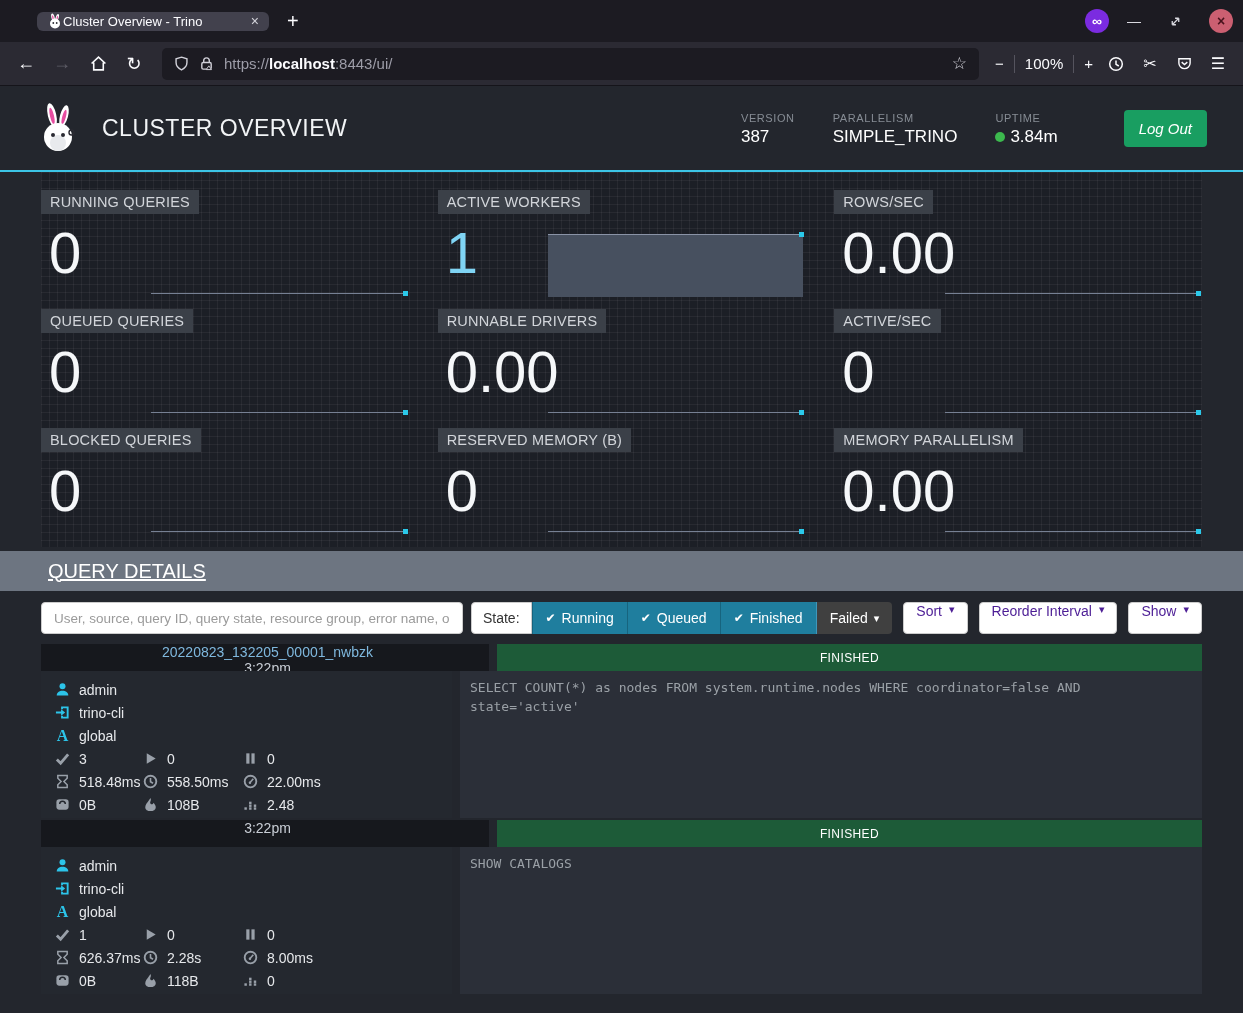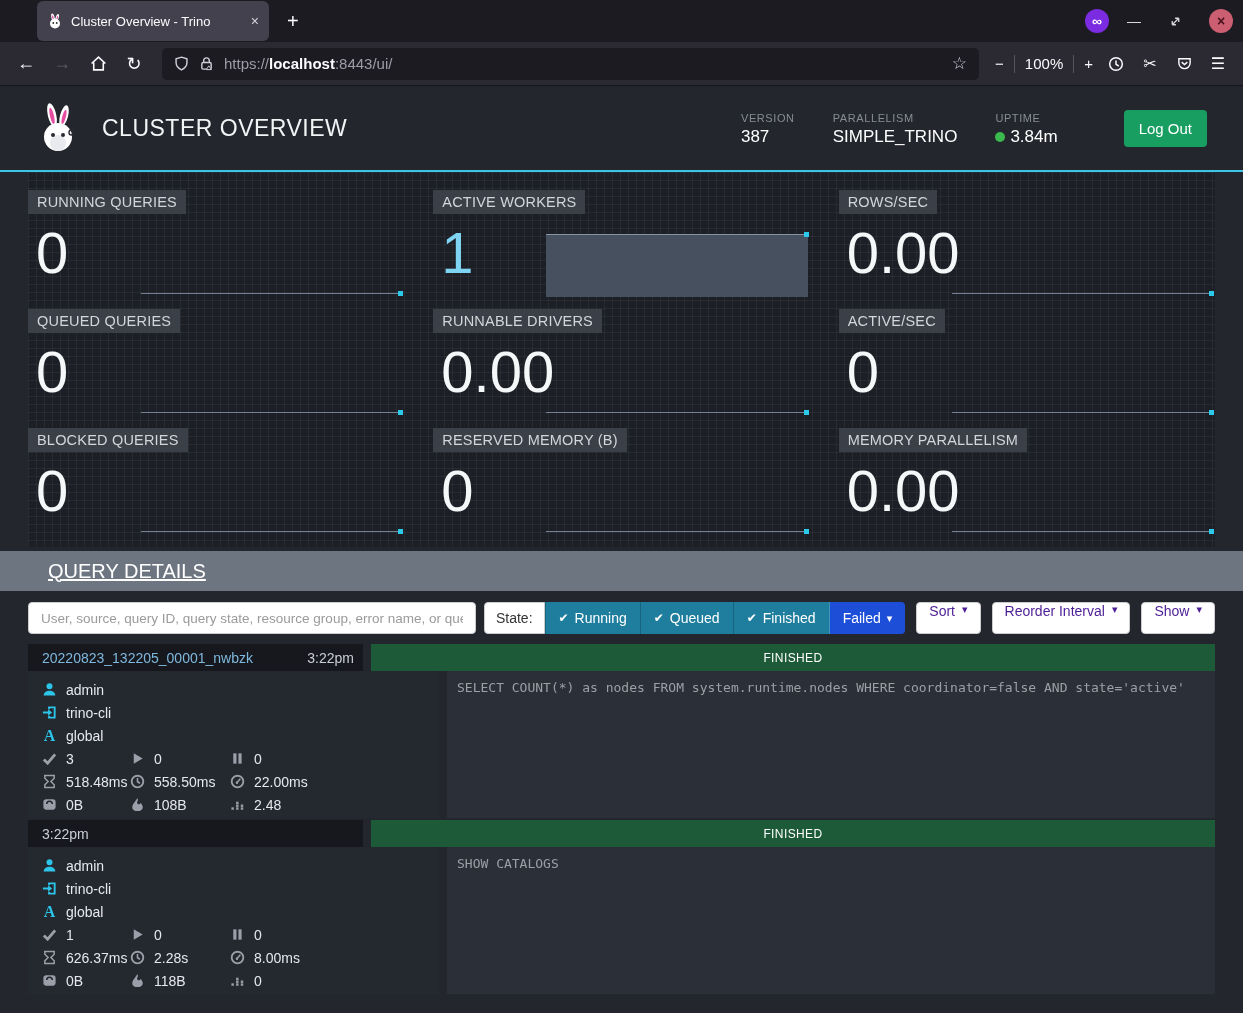--- a/index.html
+++ b/index.html
@@ -1,22 +1,22 @@
 <!DOCTYPE html>
 <html><head>
 <meta charset="utf-8">
 <style>
   * { box-sizing: border-box; margin: 0; padding: 0; }
   html,body { width:1243px; height:1013px; overflow:hidden; background:#23262d;
               font-family:"Liberation Sans", sans-serif; }
 
   
   .tabbar { height:42px; background:#1c1b22; display:flex; align-items:center; position:relative; }
-  .tab { display:flex; align-items:center; gap:8px; background:#42414d; border-radius:6px;
-         height:40px; margin-left:37px; padding:0 10px; width:232px; color:#fbfbfe; font-size:13px; }
+  .tab { display:flex; align-items:center; gap:0; background:#42414d; border-radius:6px;
+         height:19px; margin-left:37px; padding:0 10px; width:232px; color:#fbfbfe; font-size:13px; }
   .tab .favicon { width:16px; height:16px; flex:0 0 auto; }
   .tab-title { flex:1; white-space:nowrap; overflow:hidden; }
   .tab-close { color:#d4d4db; font-size:14px; cursor:default; }
   .newtab { color:#fbfbfe; font-size:20px; margin-left:18px; line-height:20px; }
   .win-controls { position:absolute; right:10px; top:0; height:42px; display:flex; align-items:center; gap:18px; }
   .pb-badge { width:24px; height:24px; border-radius:50%; background:#7b2be0; color:#fff;
               font-size:14px; font-weight:bold; display:flex; align-items:center; justify-content:center; }
   .win-min { color:#d9d9e0; font-size:14px; }
   .win-max svg { stroke:#d9d9e0; }
   .win-close { width:24px; height:24px; border-radius:50%; background:#cb5f71; color:#49111c;
@@ -40,24 +40,24 @@
   
   .app-header { height:86px; display:flex; align-items:center; padding:0 36px;
                 border-bottom:2px solid #3cc5e6; background:#23262d; }
   .logo { width:44px; height:52px; margin-right:22px; }
   .page-title { color:#f2f4f6; font-size:23px; letter-spacing:0.5px; font-weight:400; flex:0 0 auto; }
   .header-info { margin-left:auto; display:flex; align-items:flex-end; gap:38px; }
   .info-block .ilabel { color:#878d95; font-size:11px; letter-spacing:0.6px; margin-bottom:3px; }
   .info-block .ivalue { color:#fff; font-size:17px; display:flex; align-items:center; gap:5px; }
   .updot { width:10px; height:10px; border-radius:50%; background:#3cb94e; display:inline-block; }
   .logout-btn { margin-left:28px; background:#199e61; color:#fff; border:none; font-size:15px;
-                padding:10px 15px; border-radius:4px; font-family:inherit; }
+                padding:10px 15px; border-radius:4px; font-family:inherit;font-style:italic; }
 
   
-  .page-pad { padding:0 28px; }
+  .page-pad { padding:0 41px; }
   .stats-section { padding:18px 0 8px;
       background-color:#1c1f26;
       background-image:
         linear-gradient(rgba(255,255,255,0.05) 1px, transparent 1px),
         linear-gradient(90deg, rgba(255,255,255,0.05) 1px, transparent 1px);
       background-size:8px 8px; }
   .stat-row { display:grid; grid-template-columns:repeat(3,1fr); gap:29px; margin-bottom:8px; }
   .stat-card { position:relative; height:111px; }
   .stat-label { display:inline-block; background:#3b4048; color:#d2d5da; font-size:14.5px;
                 padding:4px 9px; letter-spacing:0.2px; }
@@ -75,31 +75,31 @@
   .filterbar { display:flex; align-items:center; margin-top:10px; height:34px; }
   .search-input { flex:1; height:32px; border:1px solid #ccc; border-radius:4px; padding:0 12px;
                   font-size:13.5px; font-family:inherit; color:#333; background:#fff; }
   .search-input::placeholder { color:#9a9a9a; }
   .state-group { display:flex; margin-left:8px; height:32px; }
   .state-addon { background:#fff; color:#333; font-size:14px; display:flex; align-items:center;
                  padding:0 11px; border-radius:4px 0 0 4px; border:1px solid #ccc; }
   .state-btn { background:#1f7e9e; color:#fff; border:none; border-left:1px solid #17647e;
                font-size:14px; padding:0 13px; display:flex; align-items:center; gap:6px; font-family:inherit; }
   .state-btn .chk { font-size:12px; }
-  .state-btn.failed { background:#1d4ed8; border-left:1px solid #3f97bb; border-radius:0 4px 4px 0;justify-content:space-between; }
+  .state-btn.failed { background:#404040; border-left:1px solid #3f97bb; border-radius:0 4px 4px 0;justify-content:space-between; }
   .caret { font-size:11px; }
   .white-btn { background:#fff; color:#4c1d95; border:1px solid #ccc; border-radius:4px; height:32px;
                font-size:14px; padding:0 12px; margin-left:11px; display:flex; align-items:flex-start;
                gap:7px; font-family:inherit; }
 
   
   .query-block { margin-top:9px; }
   .query-block + .query-block { margin-top:2px; }
   .q-header { display:flex; height:27px; }
-  .q-header-left { width:335px; background:#16181d; display:flex; align-items:center; padding:0 9px 0 14px; }
+  .q-header-left { width:448px; background:#16181d; display:flex; align-items:center; padding:0 9px 0 14px;flex-direction:column; }
   .q-id { color:#7fb8de; font-size:14px; text-decoration:none; flex:1; }
   .q-time { color:#c9ced6; font-size:14px; }
   .q-status { flex:1; margin-left:8px; background:#1d5b38; color:#fff; font-size:12px;
               letter-spacing:0.4px; display:flex; align-items:center; justify-content:center; }
   .q-body { display:flex; height:147px; }
   .q-meta { width:411px; background:#24282f; padding:7px 12px 0 14px; }
   .meta-row { display:flex; align-items:center; gap:9px; height:23px; color:#e6e8eb; font-size:14px; }
   .meta-grid { display:grid; grid-template-columns:88px 100px auto; }
   .meta-cell { display:flex; align-items:center; gap:9px; height:23px; color:#e6e8eb; font-size:14px; }
   .q-sql { flex:1; margin-left:8px; background:#2b2f38; color:#9aa0a6; font-family:"DejaVu Sans Mono", monospace;

